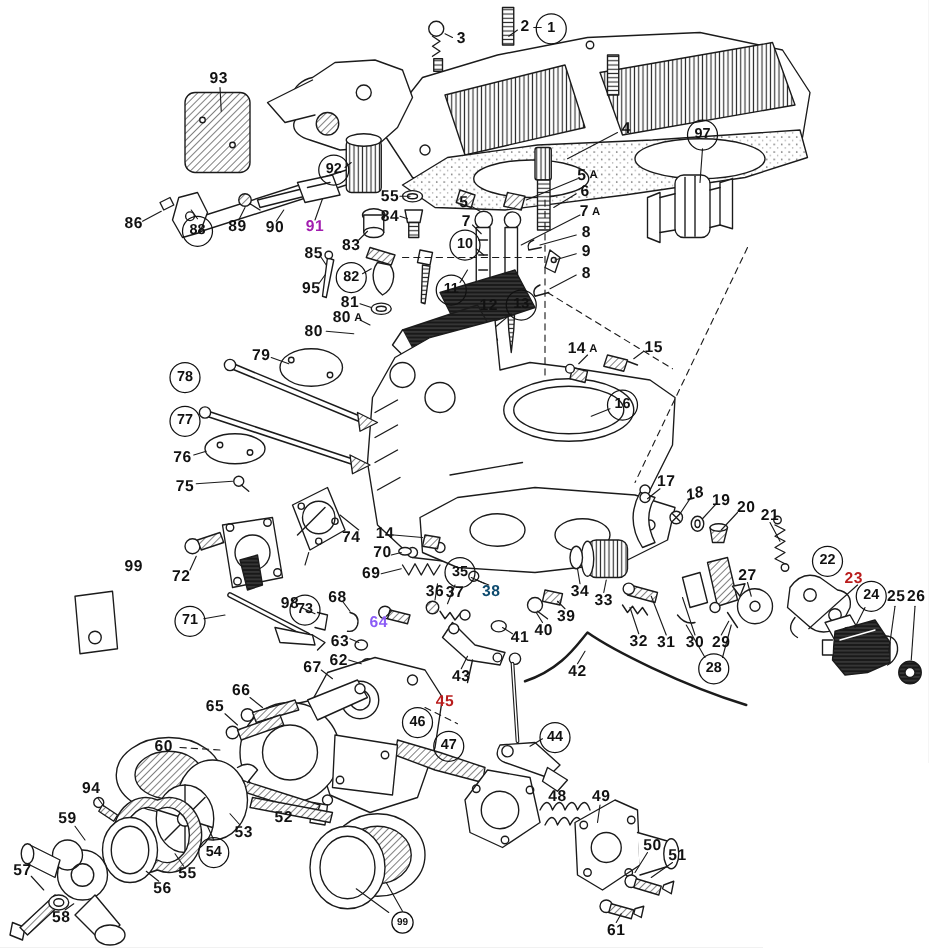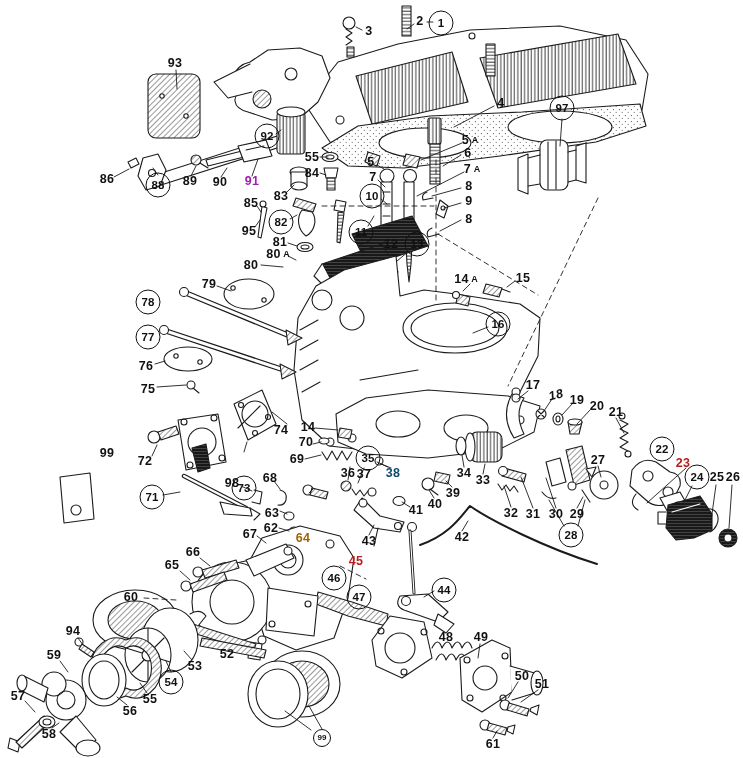--- a/index.html
+++ b/index.html
@@ -535,21 +535,21 @@
       <div class="callout" style="left: 107px; top: 453px; color: rgb(17, 17, 17);">99</div>
       <div class="callout" style="left: 145px; top: 461px; color: rgb(17, 17, 17);">72</div>
       <div class="callout circled" style="left: 152px; top: 497px; color: rgb(17, 17, 17);">71</div>
       <div class="callout circled" style="left: 244px; top: 488px; color: rgb(17, 17, 17);">73</div>
       <div class="callout" style="left: 281px; top: 430px; color: rgb(17, 17, 17);">74</div>
       <div class="callout" style="left: 308px; top: 427px; color: rgb(17, 17, 17);">14</div>
       <div class="callout" style="left: 306px; top: 442px; color: rgb(17, 17, 17);">70</div>
       <div class="callout" style="left: 297px; top: 459px; color: rgb(17, 17, 17);">69</div>
       <div class="callout" style="left: 232px; top: 483px; color: rgb(17, 17, 17);">98</div>
       <div class="callout" style="left: 270px; top: 478px; color: rgb(17, 17, 17);">68</div>
-      <div class="callout" style="left: 303px; top: 498px; color: #a16207; margin-top: 40px;">64</div>
+      <div class="callout" style="left: 303px; top: 498px; color: #8b5cf6;">64</div>
       <div class="callout" style="left: 272px; top: 513px; color: rgb(17, 17, 17);">63</div>
       <div class="callout" style="left: 271px; top: 528px; color: rgb(17, 17, 17);">62</div>
       <div class="callout" style="left: 250px; top: 534px; color: rgb(17, 17, 17);">67</div>
       <div class="callout circled" style="left: 368px; top: 458px; color: rgb(17, 17, 17);">35</div>
       <div class="callout" style="left: 348px; top: 473px; color: rgb(17, 17, 17);">36</div>
       <div class="callout" style="left: 364px; top: 474px; color: rgb(17, 17, 17);">37</div>
       <div class="callout" style="left: 393px; top: 473px; color: #0c4a6e;">38</div>
       <div class="callout" style="left: 464px; top: 473px; color: rgb(17, 17, 17);">34</div>
       <div class="callout" style="left: 483px; top: 480px; color: rgb(17, 17, 17);">33</div>
       <div class="callout" style="left: 453px; top: 493px; color: rgb(17, 17, 17);">39</div>

